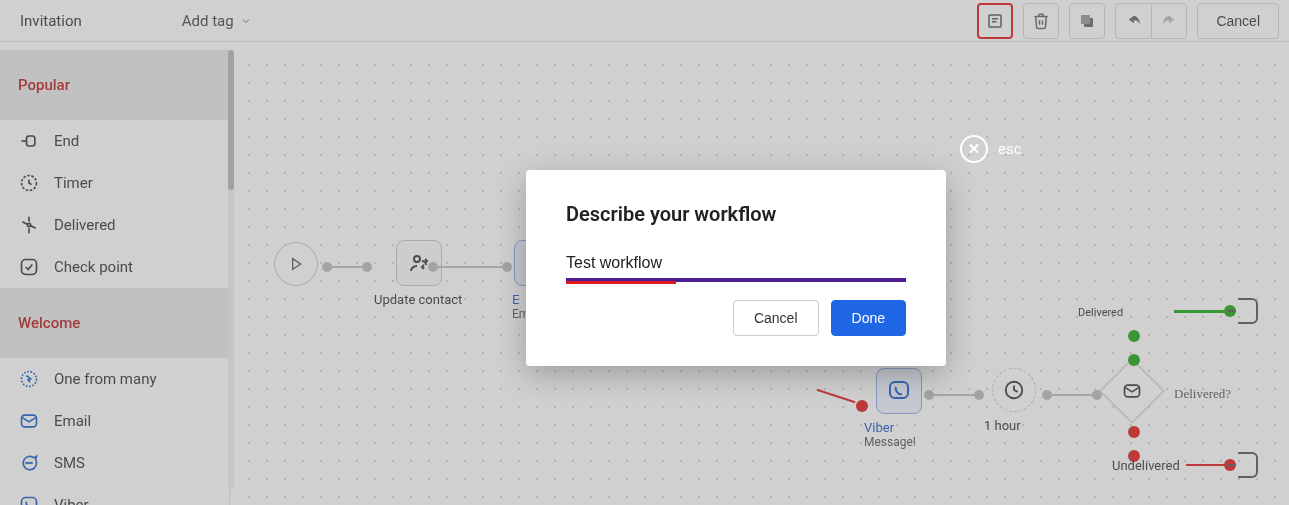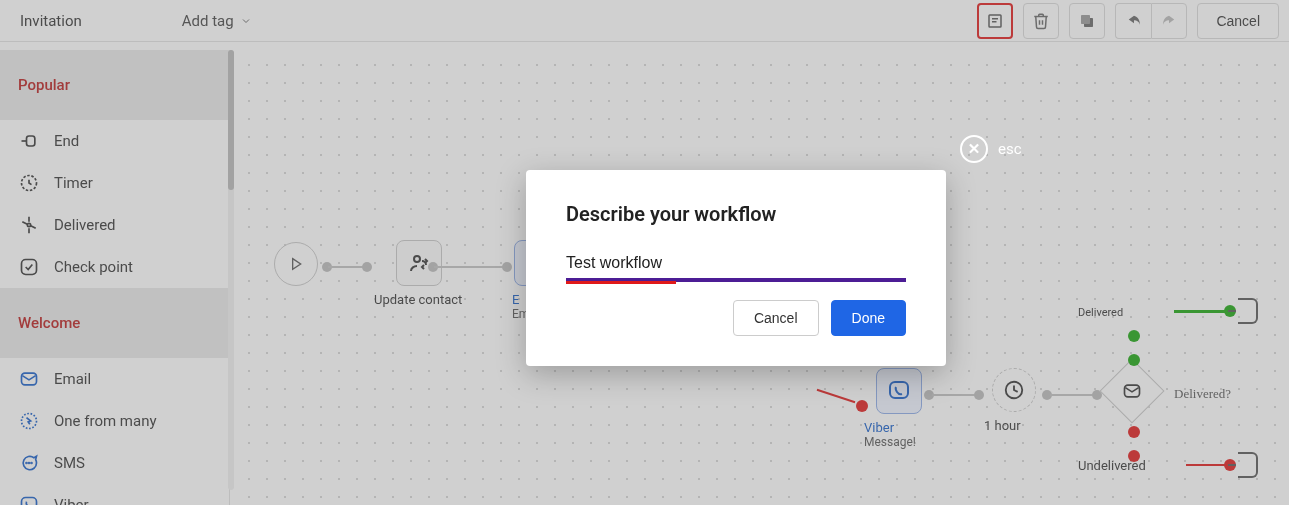--- a/index.html
+++ b/index.html
@@ -344,36 +344,36 @@
           <polyline points="8 12 11 15 16 9"></polyline>
         </svg>
     </span>
     <span>Check point</span>
   </div>
 
   <div class="sidebar-section">Welcome</div>
 
   <div class="sidebar-item">
     <span class="side-icon blue">
+      <svg width="20" height="20" viewBox="0 0 24 24" fill="none" stroke="currentColor" stroke-width="2" stroke-dasharray="2 2">
+          <circle cx="12" cy="12" r="9"></circle>
+          <path stroke-dasharray="0" d="M9 8l5 4-3 1 2 3"></path>
+        </svg>
+    </span>
+    <span>One from many</span>
+  </div>
+
+  <div class="sidebar-item">
+    <span class="side-icon blue">
       <svg width="20" height="20" viewBox="0 0 24 24" fill="none" stroke="currentColor" stroke-width="2">
           <rect x="3" y="5" width="18" height="14" rx="4"></rect>
           <polyline points="4 8 12 13 20 8"></polyline>
         </svg>
     </span>
     <span>Email</span>
-  </div>
-
-  <div class="sidebar-item">
-    <span class="side-icon blue">
-      <svg width="20" height="20" viewBox="0 0 24 24" fill="none" stroke="currentColor" stroke-width="2" stroke-dasharray="2 2">
-          <circle cx="12" cy="12" r="9"></circle>
-          <path stroke-dasharray="0" d="M9 8l5 4-3 1 2 3"></path>
-        </svg>
-    </span>
-    <span>One from many</span>
   </div>
 
   <div class="sidebar-item">
     <span class="side-icon blue">
       <svg width="20" height="20" viewBox="0 0 24 24" fill="none" stroke="currentColor" stroke-width="2">
           <path d="M21 12a8 8 0 1 1-3-6.2L21 4l-1 4a8 8 0 0 1 1 4z"></path>
           <circle cx="9" cy="12" r="0.6" fill="currentColor"></circle>
           <circle cx="12" cy="12" r="0.6" fill="currentColor"></circle>
           <circle cx="15" cy="12" r="0.6" fill="currentColor"></circle>
         </svg>
@@ -480,21 +480,21 @@
   <div class="dot green" style="left:894px; top:280px;"></div>
   <span style="position:absolute; left:844px; top:256px; font-size:11px; color:#333;">Delivered</span>
   <div class="hline green" style="left:940px; top:260px; width:56px;"></div>
   <div class="dot green" style="left:990px; top:255px;"></div>
   <div class="end-block" style="left:1004px; top:248px;">
     <div class="end-shape"></div>
   </div>
 
   <div class="dot red" style="left:894px; top:376px;"></div>
   <div class="dot red" style="left:894px; top:400px;"></div>
-  <span style="position:absolute; left:844px; top:408px; font-size:13px; color:#333;">Undelivered</span>
+  <span style="position:absolute; left:878px; top:408px; font-size:13px; color:#333;">Undelivered</span>
   <div class="hline red" style="left:952px; top:414px; width:44px;"></div>
   <div class="dot red" style="left:990px; top:409px;"></div>
   <div class="end-block" style="left:1004px; top:402px;">
     <div class="end-shape"></div>
   </div>
 </div>
 
 <div class="overlay"></div>
 
 <div class="esc-hint">

